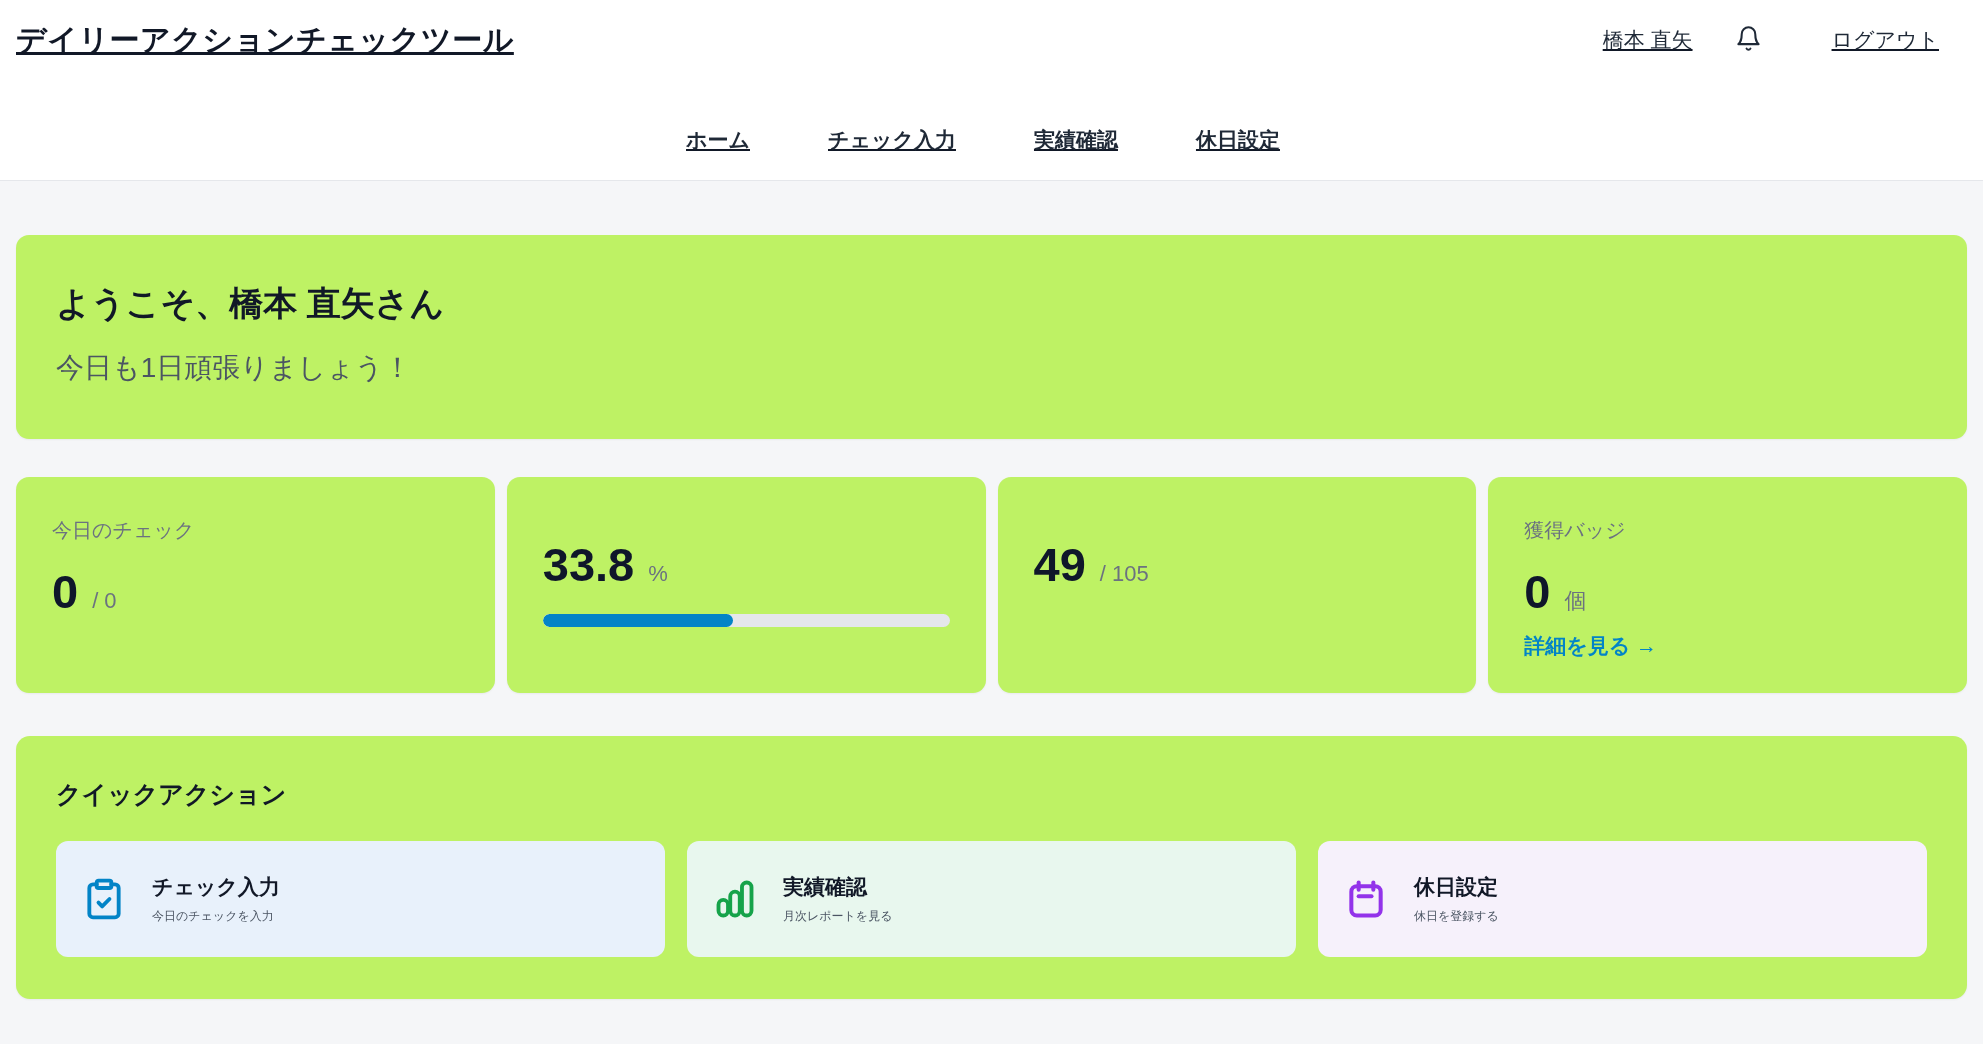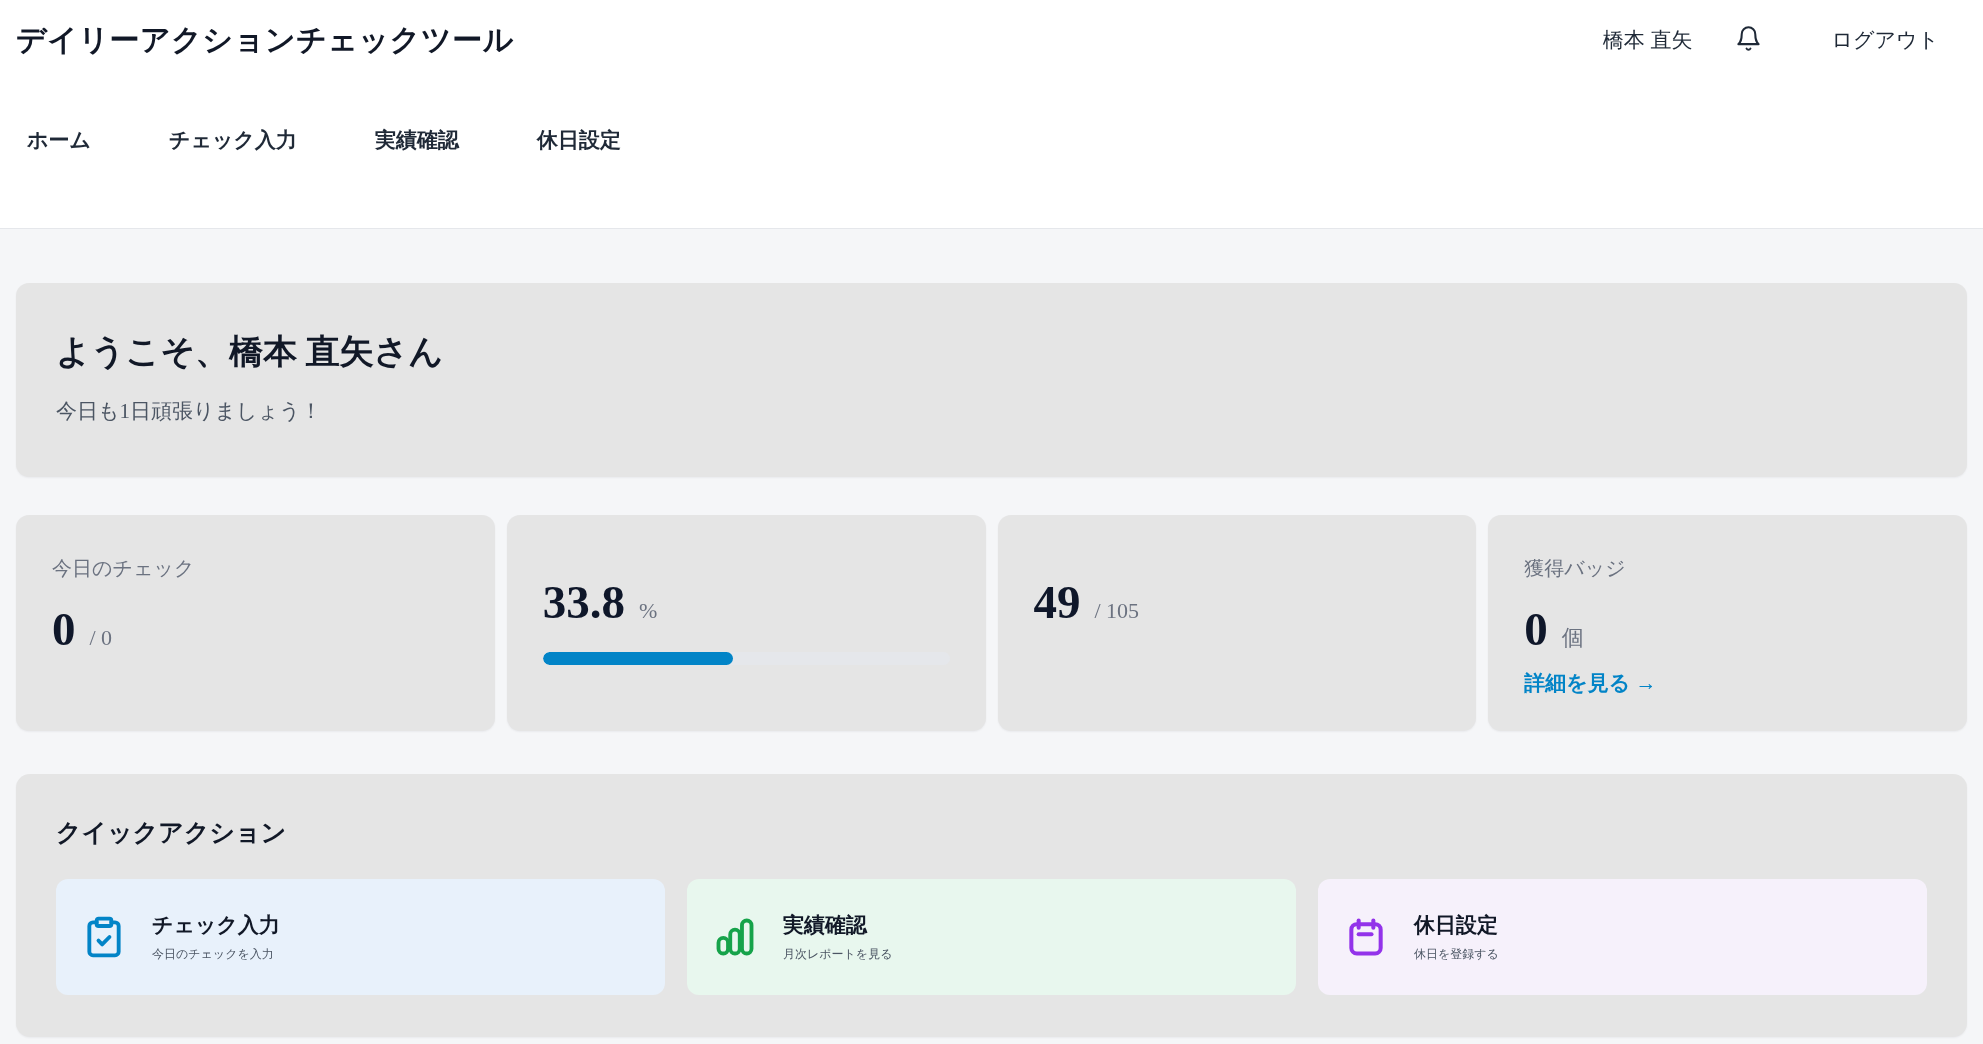--- a/index.html
+++ b/index.html
@@ -8,21 +8,22 @@
     font-family: "Liberation Sans", "DejaVu Sans", sans-serif;
     background: #f5f6f8;
     color: #111827;
   }
 
   
   header {
     background: #ffffff;
     border-bottom: 1px solid #e5e7eb;
     padding: 20px 44px 30px 16px;
-    height: 229px;
+    height: 181px;
+    text-decoration: underline;
   }
   .header-top {
     display: flex;
     align-items: center;
     justify-content: space-between;
     height: 40px;
   }
   .app-title {
     font-size: 30px;
     font-weight: 700;
@@ -51,51 +52,51 @@
     cursor: pointer;
     font-family: inherit;
     font-size: 21px;
     color: #1f2937;
     margin-left: 28px;
   }
   nav {
     margin: 66px 0 0 11px;
     display: flex;
     gap: 78px;
+    justify-content: center;
   }
   nav a {
     text-decoration: none;
     font-size: 21px;
     font-weight: 600;
     color: #1f2937;
     cursor: pointer;
   }
 
   
   main { padding: 0 16px; }
 
   .card {
-    background: #e5e5e5;
+    background: #bef264;
     border-radius: 13px;
     box-shadow: 0 1px 2px rgba(16,24,40,0.05);
-    font-family: Liberation Serif, serif;
   }
 
   .welcome-card {
     margin-top: 54px;
     padding: 46px 40px 52px 40px;
   }
   .welcome-title {
     font-size: 34px;
     font-weight: 700;
     color: #111827;
   }
   .welcome-subtitle {
     margin-top: 22px;
-    font-size: 21px;
+    font-size: 28px;
     color: #4b5563;
   }
 
   
   .stats-grid {
     margin-top: 38px;
     display: grid;
     grid-template-columns: repeat(4, 1fr);
     gap: 12px;
   }

